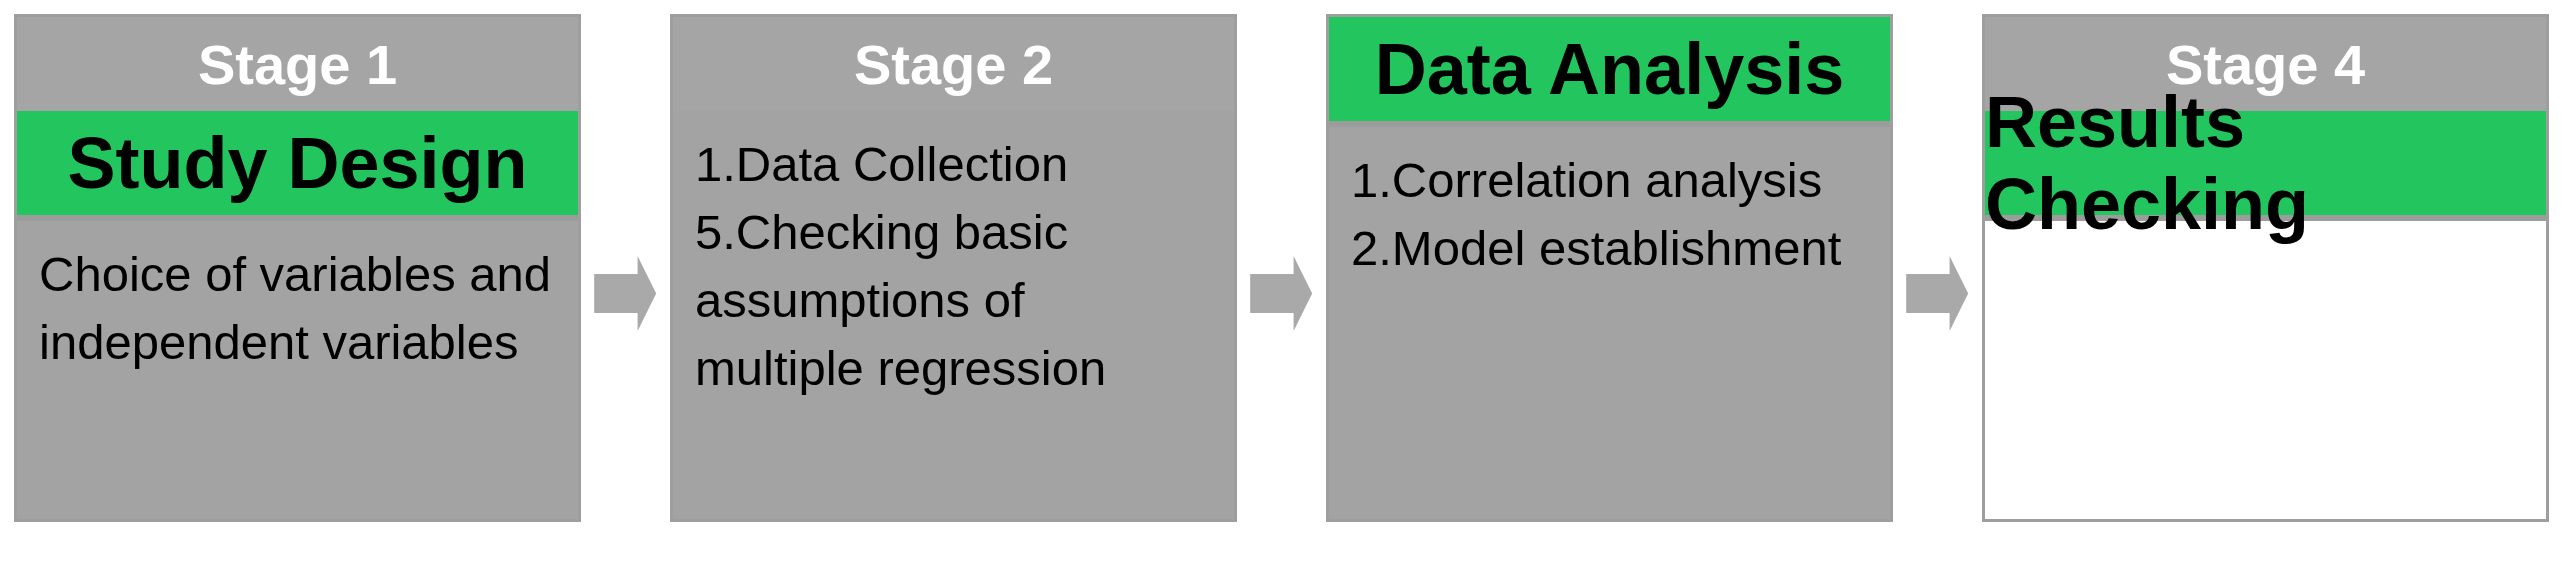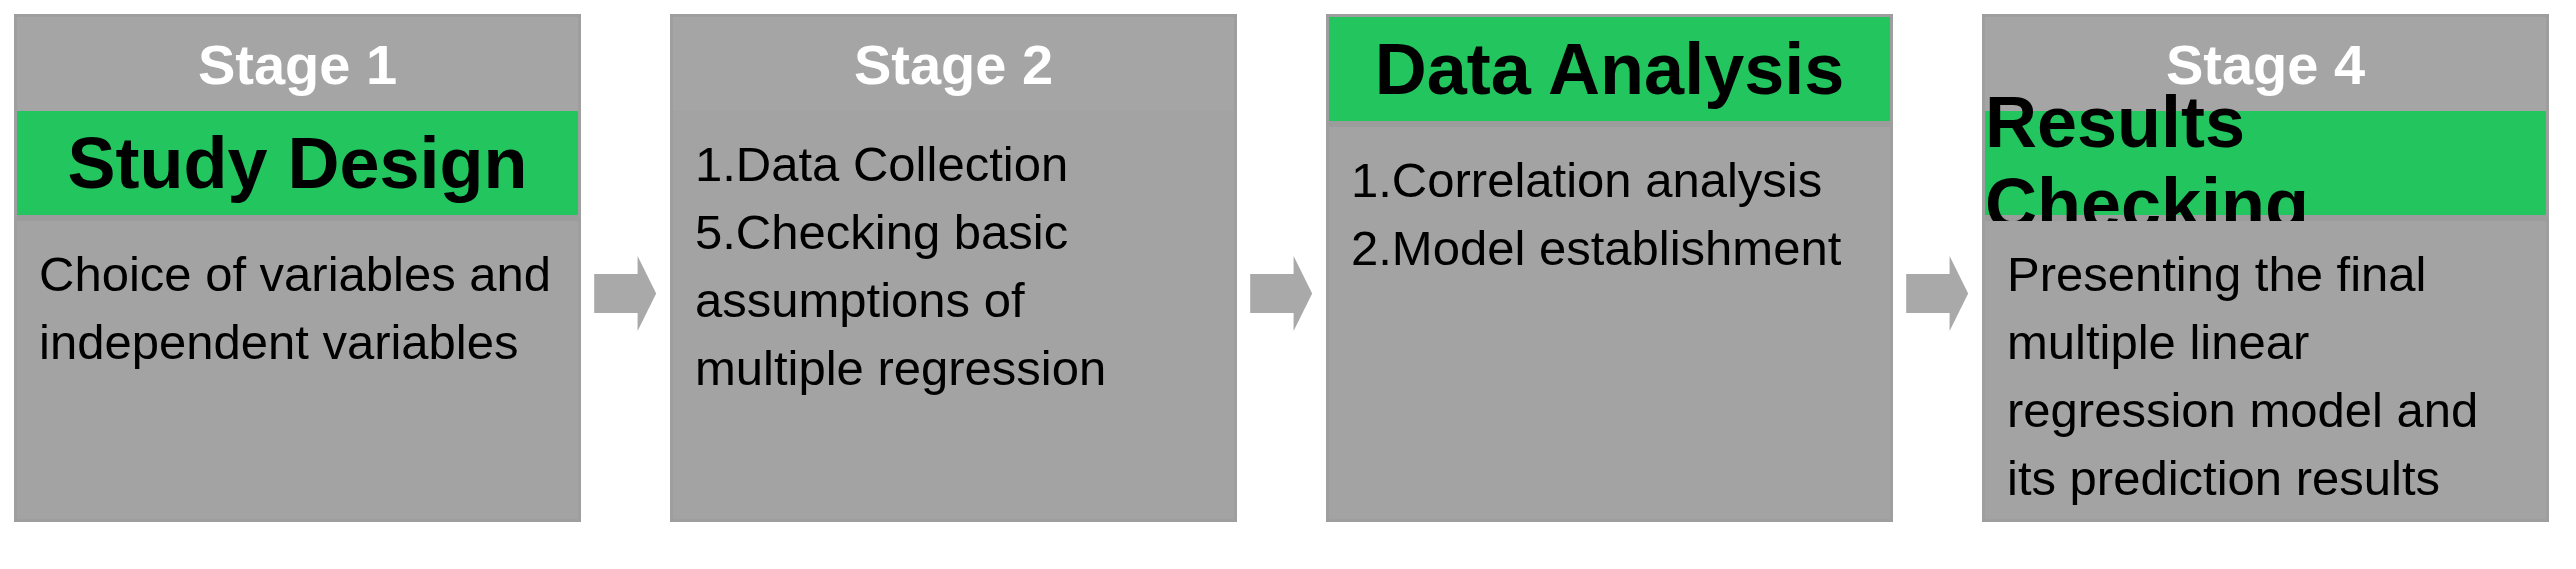--- a/index.html
+++ b/index.html
@@ -119,22 +119,16 @@
     </div>
   </div>
 
   <div class="arrow-gap">
     <div class="block-arrow"></div>
   </div>
 
   <div class="stage">
     <div class="stage-header">Stage 4</div>
     <div class="stage-title">Results Checking</div>
-    <div class="stage-body">
-      <div class="body-item">Presenting the final
-multiple linear
-regression model and
-its prediction results</div>
-    </div>
   </div>
 
 </div>
 
 
 </body></html>

